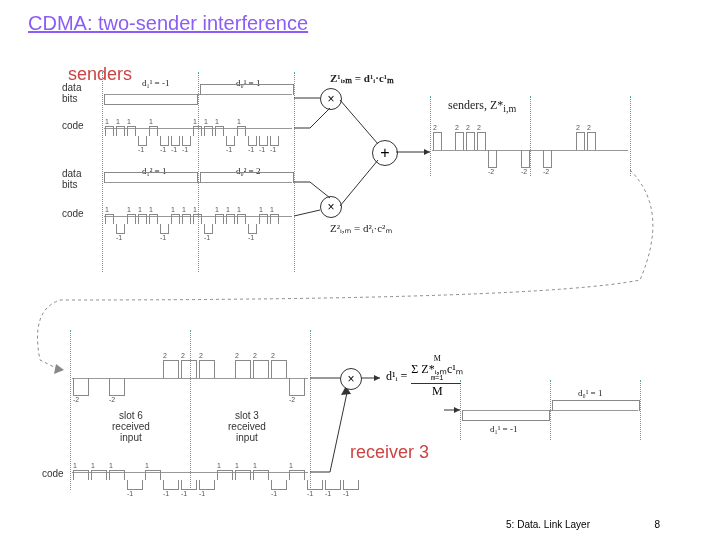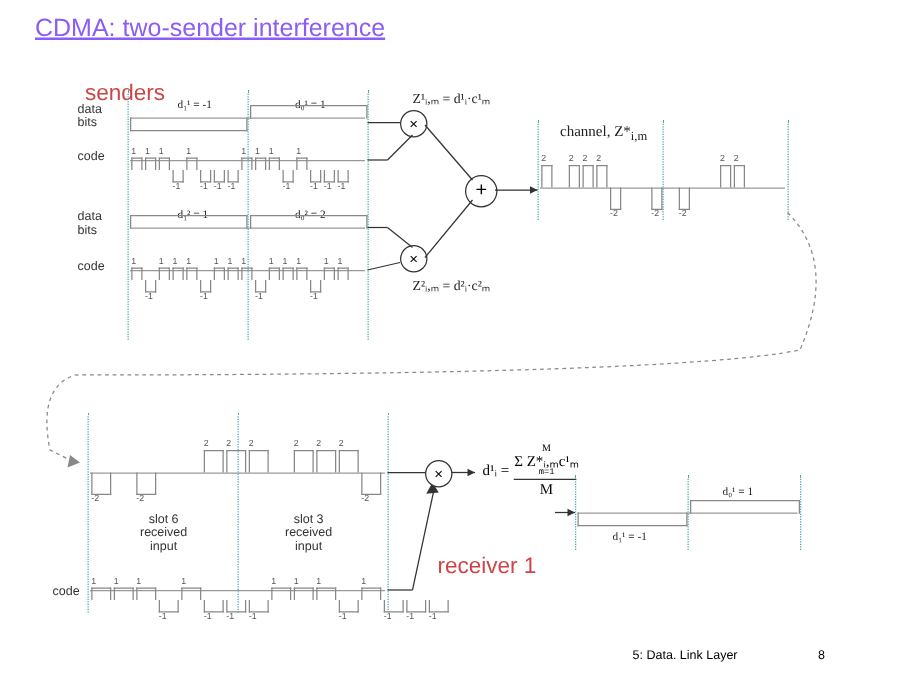--- a/index.html
+++ b/index.html
@@ -103,21 +103,21 @@
   }
   .frac-line { border-top: 1px solid #333; width: 50px; margin: 1px 0; }
   svg.connector { position: absolute; top:0; left:0; pointer-events:none; }
 </style>
 </head>
 <body>
 
 <div class="title">CDMA: two-sender interference</div>
 
 <div class="section-label" style="top:54px; left:68px;margin-top:10px;">senders</div>
-<div class="section-label" style="top:442px; left:350px;">receiver 1</div>
+<div class="section-label" style="top:442px; left:350px;">receiver 3</div>
 
 <div class="vline" style="top:72px; left:102px; height:200px;"></div>
 <div class="vline" style="top:72px; left:198px; height:200px;"></div>
 <div class="vline" style="top:72px; left:294px; height:200px;"></div>
 
 <div class="vline" style="top:96px; left:430px; height:80px;"></div>
 <div class="vline" style="top:96px; left:530px; height:80px;"></div>
 <div class="vline" style="top:96px; left:630px; height:80px;"></div>
 
 <div class="vline" style="top:330px; left:70px; height:160px;"></div>
@@ -126,21 +126,21 @@
 <div class="vline" style="top:380px; left:460px; height:60px;"></div>
 <div class="vline" style="top:380px; left:550px; height:60px;"></div>
 <div class="vline" style="top:380px; left:640px; height:60px;"></div>
 
 <div class="small-label" style="top:82px; left:62px; white-space:pre;">data
 bits</div>
 <div class="small-label" style="top:120px; left:62px;">code</div>
 
 <div class="formula" style="top:78px; left:142px; font-size:9px;">d₁¹ = -1</div>
 <div class="formula" style="top:78px; left:236px; font-size:9px;">d₀¹ = 1</div>
-<div class="formula" style="top:70px; left:330px;">Z¹ᵢ,ₘ = d¹ᵢ·c¹ₘ</div>
+<div class="formula" style="top:70px; left:330px;font-weight:bold;">Z¹ᵢ,ₘ = d¹ᵢ·c¹ₘ</div>
 
 <div class="baseline" style="top:94px; left:104px; width:188px;"></div>
 <div style="position:absolute; top:94px; left:104px; width:92px; height:10px; border:1px solid #888; border-top:none;"></div>
 <div style="position:absolute; top:84px; left:200px; width:92px; height:10px; border:1px solid #888; border-bottom:none;"></div>
 
 <div class="baseline" style="top:128px; left:104px; width:188px;"></div>
 <div class="bar-seq" id="s1code" style="top:118px; left:104px;">
     <div class="cell">
       <div style="height: 8px;"></div>
       <div class="r up"></div>
@@ -348,21 +348,21 @@
       <div class="r up"></div>
       <div style="height: 0px;"></div>
       <div class="lbl" style="top: 0px; left: 1px;">1</div>
     </div>
   </div>
 
 <div class="circ" style="top:88px; left:320px; width:20px; height:20px;">×</div>
 <div class="circ" style="top:196px; left:320px; width:20px; height:20px;">×</div>
 <div class="circ" style="top:140px; left:372px; width:24px; height:24px; font-size:16px;">+</div>
 
-<div class="formula" style="top:98px; left:448px; font-size:12px;"><span>channel, Z*</span><sub>i,m</sub></div>
+<div class="formula" style="top:98px; left:448px; font-size:12px;"><span>senders, Z*</span><sub>i,m</sub></div>
 
 <div class="baseline" style="top:150px; left:432px; width:196px;"></div>
 <div class="bar-seq" id="chanseq" style="top:132px; left:432px;">
     <div class="cell">
       <div style="height: 0px;"></div>
       <div class="r up2"></div>
       <div style="height: 0px;"></div>
       <div class="lbl" style="top: -8px; left: 1px;">2</div>
     </div>
     <div class="cell">

